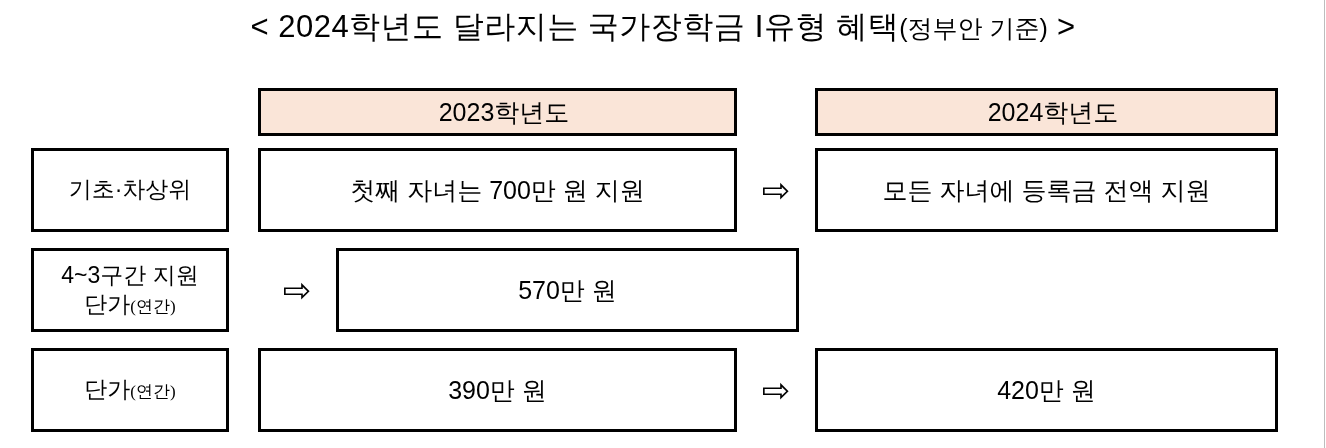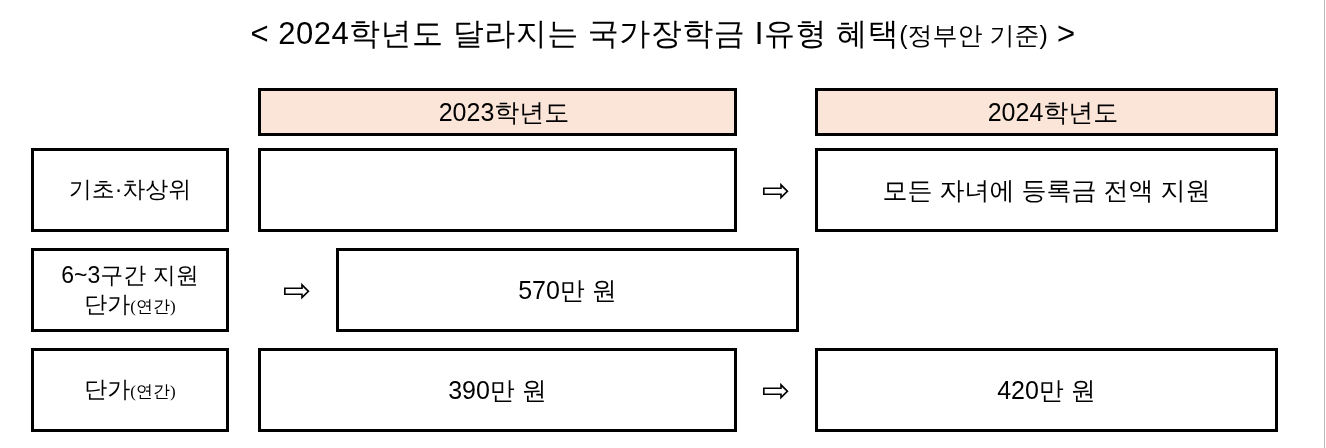--- a/index.html
+++ b/index.html
@@ -13,21 +13,21 @@
     font-family: "Liberation Sans", "DejaVu Sans", sans-serif;
     color: #000000;
     overflow: hidden;
     position: relative;
   }
 
   
   .title-bar {
     position: absolute;
     left: 0;
-    top: 18px;
+    top: 11px;
     width: 1326px;
     text-align: center;
     white-space: nowrap;
   }
   .title-text {
     font-size: 31px;
     letter-spacing: 0.5px;
     font-weight: 400;
     line-height: 1;
   }
@@ -146,36 +146,37 @@
 
   <div class="row data-row">
     <div class="col-label">
       <div class="box label">
         <span class="line">기초·차상위</span>
       </div>
     </div>
     <div class="col-gap-a"></div>
     <div class="col-cell">
       <div class="box cell">
+        <span class="line">첫째 자녀는 700만 원 지원</span>
       </div>
     </div>
     <div class="col-arrow">
       <span class="arrow-glyph">⇨</span>
     </div>
     <div class="col-cell right">
       <div class="box cell">
         <span class="line">모든 자녀에 등록금 전액 지원</span>
       </div>
     </div>
   </div>
 
   <div class="row data-row">
     <div class="col-label">
       <div class="box label">
-        <span class="line">6~3구간 지원</span>
+        <span class="line">4~3구간 지원</span>
         <span class="line"><span>단가</span><span class="small-note">(연간)</span></span>
       </div>
     </div>
     <div class="col-gap-a"></div>
     <div class="col-arrow">
       <span class="arrow-glyph">⇨</span>
     </div>
     <div class="col-cell right">
       <div class="box cell">
         <span class="line">570만 원</span>

